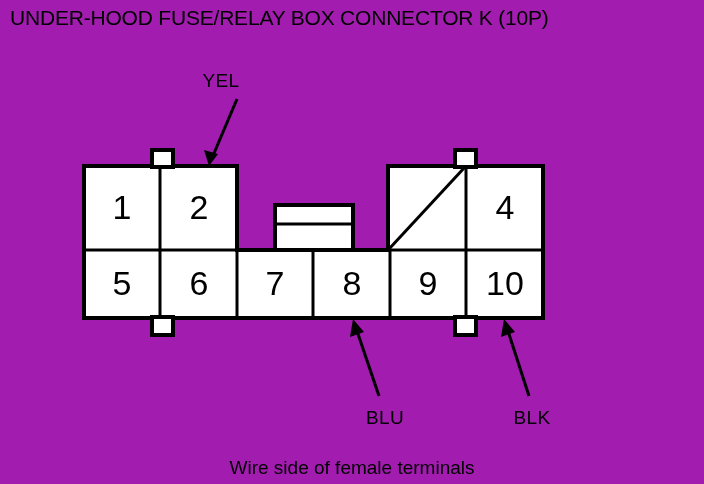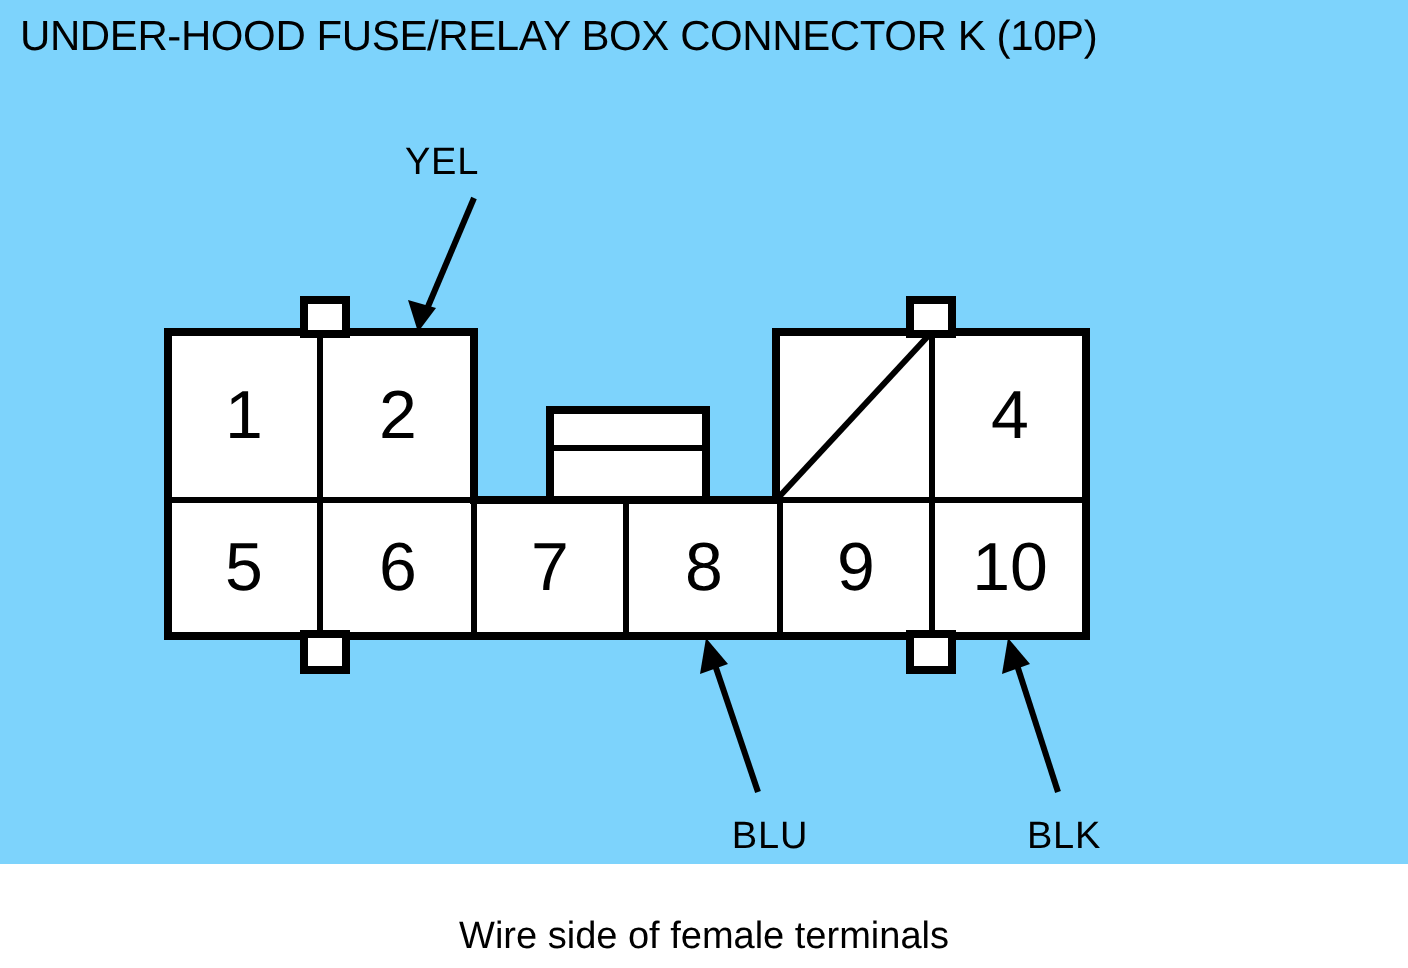--- a/index.html
+++ b/index.html
@@ -11,22 +11,22 @@
   body {
     width: 704px;
     height: 484px;
     overflow: hidden;
     font-family: "Liberation Sans", sans-serif;
     color: #000000;
   }
   #page {
     position: relative;
     width: 704px;
-    height: 432px;
-    background: #7dd3fc;
+    height: 484px;
+    background: #a21caf;
   }
   #diagram-svg {
     display: block;
     width: 704px;
     height: 484px;
   }
   .title-text {
     font-family: "Liberation Sans", sans-serif;
     font-size: 21px;
     fill: #000000;

